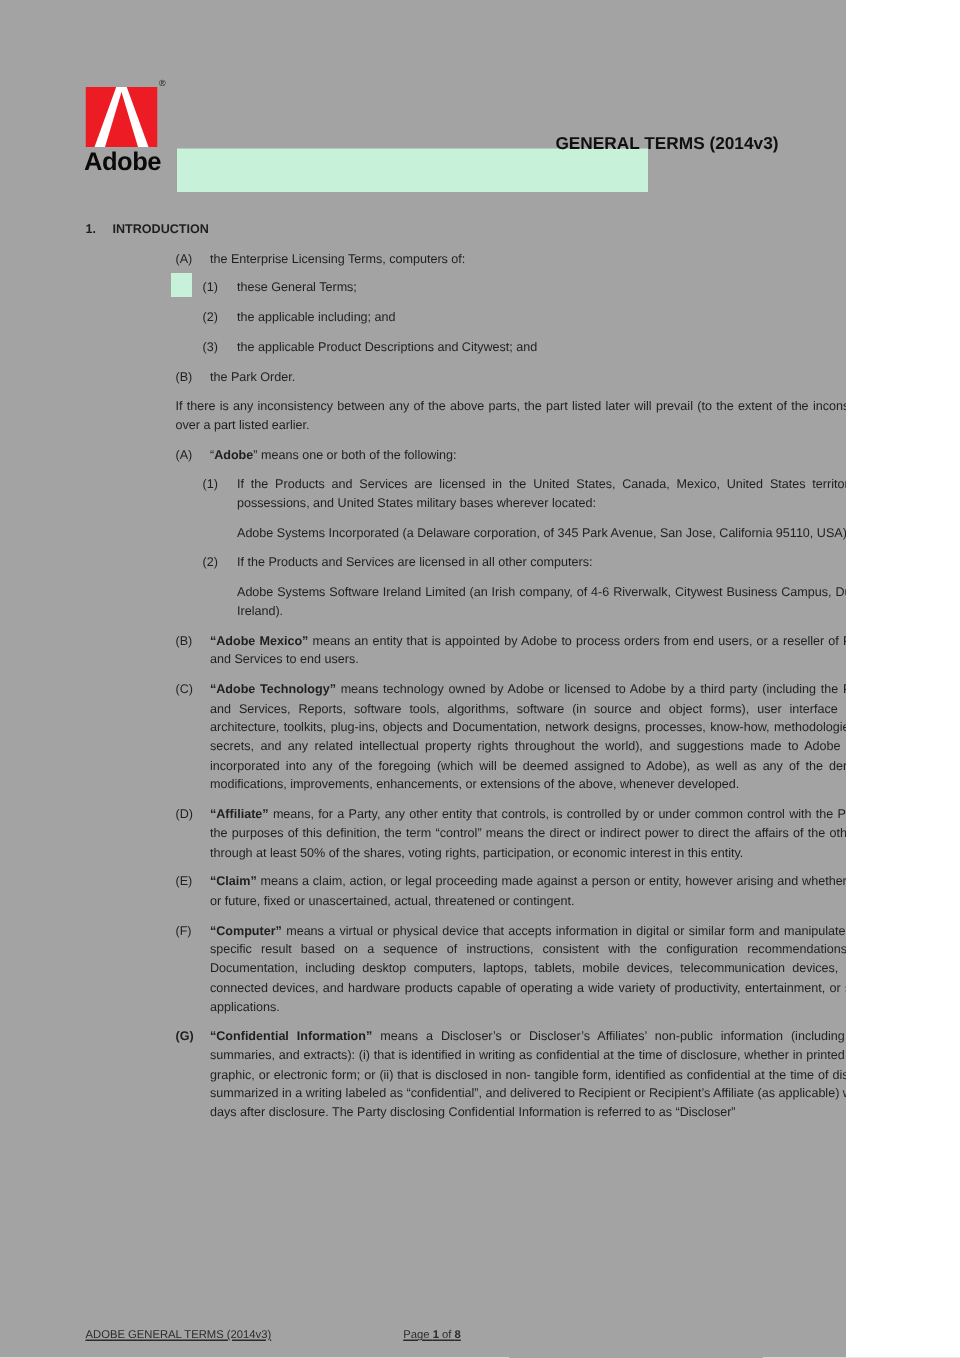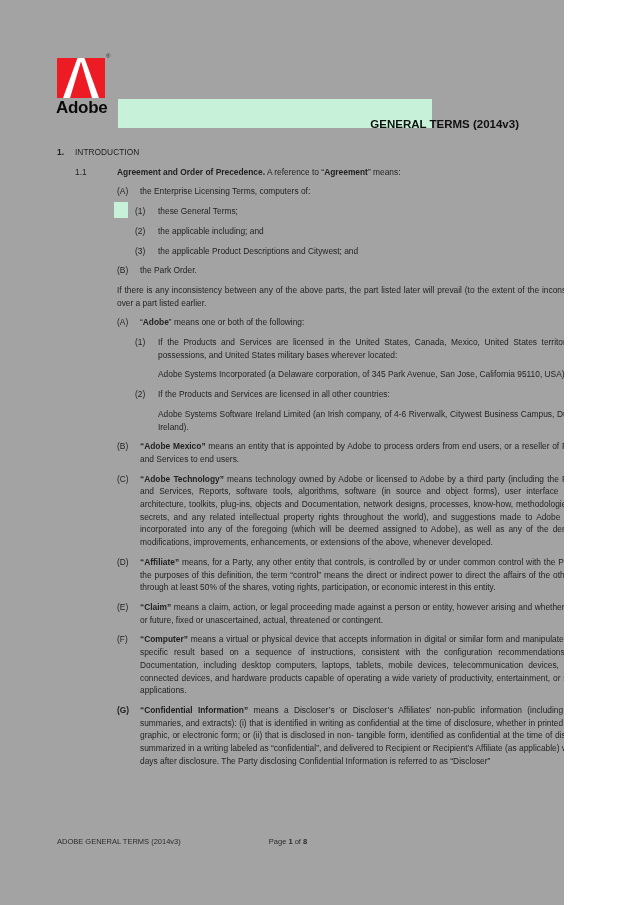--- a/index.html
+++ b/index.html
@@ -5,41 +5,41 @@
   html,body{margin:0;padding:0;background:#ffffff;}
   .page{
     position:relative;width:564px;height:905px;background:#a3a3a3;overflow:hidden;
     font-family:"Liberation Sans",sans-serif;color:#1f1f1f;
   }
   
   .logo{position:absolute;left:57px;top:58px;width:48px;height:40px;}
   .reg{position:absolute;left:106px;top:53px;font-size:6px;color:#1f1f1f;}
   .brand{position:absolute;left:56px;top:98px;font-size:17px;font-weight:bold;color:#0a0a0a;letter-spacing:-0.3px;}
   .hl-bar{position:absolute;left:118px;top:99px;width:314px;height:29px;background:#c7f1d9;}
-  .doc-title{position:absolute;right:45px;top:118px;font-size:11.5px;font-weight:bold;color:#101010;}
+  .doc-title{position:absolute;right:45px;top:90px;font-size:11.5px;font-weight:bold;color:#101010;}
   
   .content{position:absolute;left:57px;top:146px;width:538px;font-size:8.4px;line-height:12.7px;}
   .row{display:flex;margin-bottom:7px;}
   .row:last-child{margin-bottom:0;}
   .n1{width:18px;flex:none;font-weight:bold;}
-  .t1{font-weight:normal;}
+  .t1{font-weight:bold;}
   .srow{margin-left:18px;}
   .sn{width:42px;flex:none;}
   .l2{margin-left:60px;}
   .l3{margin-left:78px;position:relative;}
   .lbl{width:23px;flex:none;}
   .bold-lbl{font-weight:bold;}
   .txt{flex:1;min-width:0;}
   .just{text-align:justify;}
   .p1{margin-left:60px;}
   .ind3{margin-left:101px;}
   .hl-sq{position:absolute;left:-21px;top:-3px;width:14px;height:16px;background:#c7f1d9;}
   b{font-weight:bold;}
   
-  .footer{position:absolute;left:57px;right:45px;top:837px;display:flex;font-size:7.5px;color:#2b2b2b;line-height:10px;}
+  .footer{position:absolute;left:57px;right:45px;top:885px;display:flex;font-size:7.5px;color:#2b2b2b;line-height:10px;text-decoration:underline;}
   .f-left{flex:1;text-align:left;}
   .f-center{flex:0 0 auto;text-align:left;}
   .f-right{flex:1;}
 </style>
 </head>
 <body>
 
 <div class="page">
 
   <div class="logo">
@@ -54,24 +54,20 @@
   <div class="hl-bar"></div>
   <div class="doc-title">GENERAL TERMS (2014v3)</div>
 
   <div class="content">
 
     <div class="row">
       <span class="n1">1.</span>
       <span class="t1">INTRODUCTION</span>
     </div>
 
-    <div class="row srow">
-      <span class="sn">1.1</span>
-      <div class="txt"><b>Agreement and Order of Precedence.</b> A reference to “<b>Agreement</b>” means:</div>
-    </div>
 
     <div class="row l2">
       <span class="lbl">(A)</span>
       <div class="txt">the Enterprise Licensing Terms, computers of:</div>
     </div>
 
     <div class="row l3">
       <span class="hl-sq"></span>
       <span class="lbl">(1)</span>
       <div class="txt">these General Terms;</div>
@@ -106,21 +102,21 @@
       <span class="lbl">(1)</span>
       <div class="txt just">If the Products and Services are licensed in the United States, Canada, Mexico, United States territories and possessions, and United States military bases wherever located:</div>
     </div>
 
     <div class="row ind3">
       <div class="txt just">Adobe Systems Incorporated (a Delaware corporation, of 345 Park Avenue, San Jose, California 95110, USA).</div>
     </div>
 
     <div class="row l3">
       <span class="lbl">(2)</span>
-      <div class="txt">If the Products and Services are licensed in all other countries:</div>
+      <div class="txt">If the Products and Services are licensed in all other computers:</div>
     </div>
 
     <div class="row ind3">
       <div class="txt just">Adobe Systems Software Ireland Limited (an Irish company, of 4-6 Riverwalk, Citywest Business Campus, Dublin 24, Ireland).</div>
     </div>
 
     <div class="row l2">
       <span class="lbl">(B)</span>
       <div class="txt just"><b>“Adobe Mexico”</b> means an entity that is appointed by Adobe to process orders from end users, or a reseller of Products and Services to end users.</div>
     </div>

